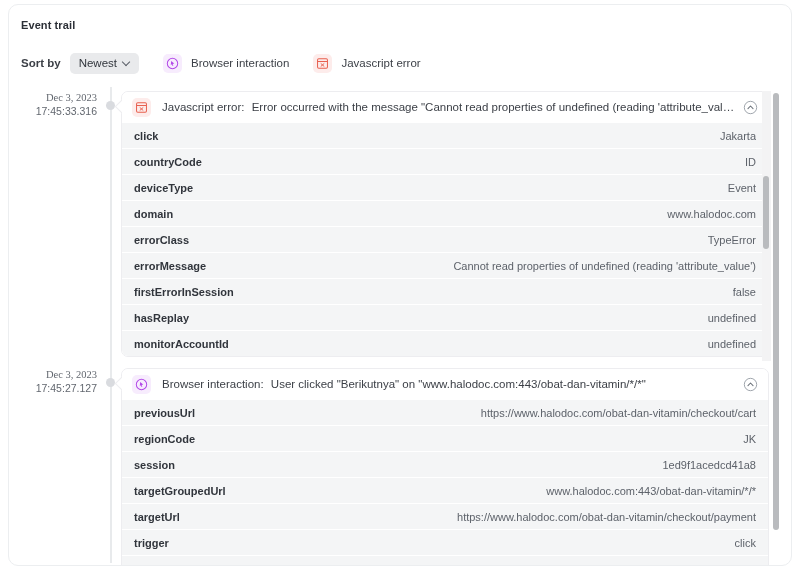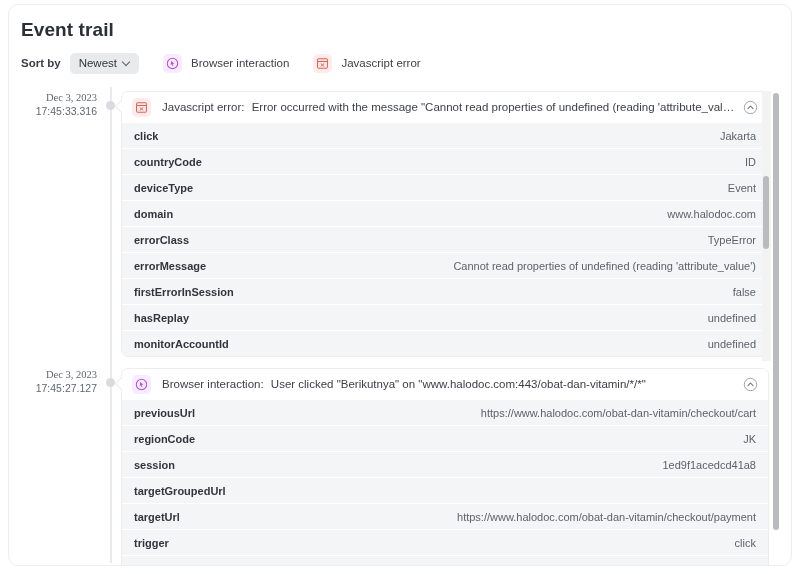--- a/index.html
+++ b/index.html
@@ -32,21 +32,21 @@
     border: 1px solid #eceef0;
     border-radius: 10px;
     overflow: hidden;
   }
 
   
   .page-title {
     position: absolute;
     left: 12px;
     top: 14px;
-    font-size: 19px;
+    font-size: 11px;
     font-weight: 700;
     color: #2b2f36;
     letter-spacing: 0.1px;
   }
 
   .toolbar {
     position: absolute;
     left: 12px;
     top: 46px;
     height: 24px;
@@ -386,20 +386,21 @@
         <div class="row">
             <span class="k">regionCode</span>
             <span class="v">JK</span>
           </div>
         <div class="row">
             <span class="k">session</span>
             <span class="v">1ed9f1acedcd41a8</span>
           </div>
         <div class="row">
             <span class="k">targetGroupedUrl</span>
+            <span class="v">www.halodoc.com:443/obat-dan-vitamin/*/*</span>
           </div>
         <div class="row">
             <span class="k">targetUrl</span>
             <span class="v">https://www.halodoc.com/obat-dan-vitamin/checkout/payment</span>
           </div>
         <div class="row">
             <span class="k">trigger</span>
             <span class="v">click</span>
           </div>
         <div class="row">

